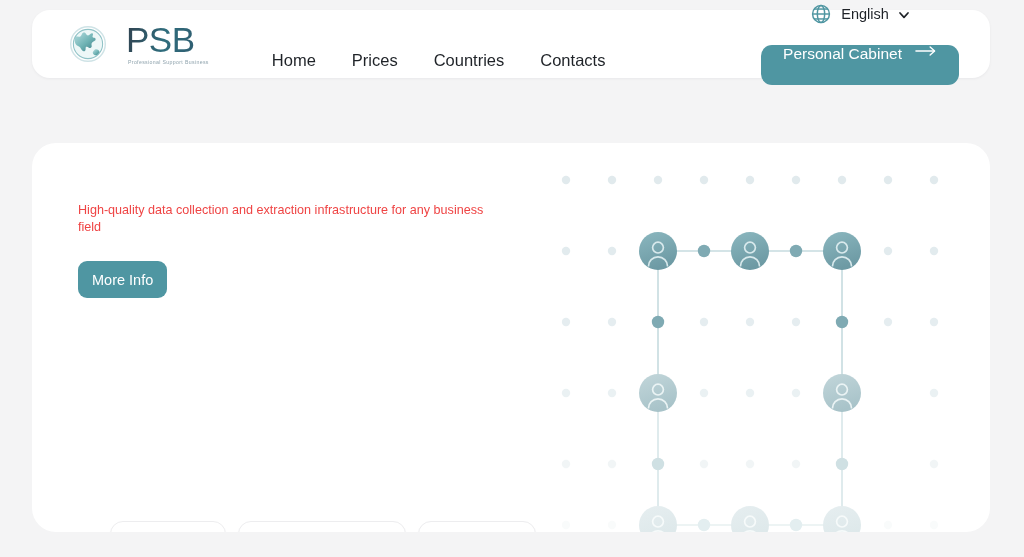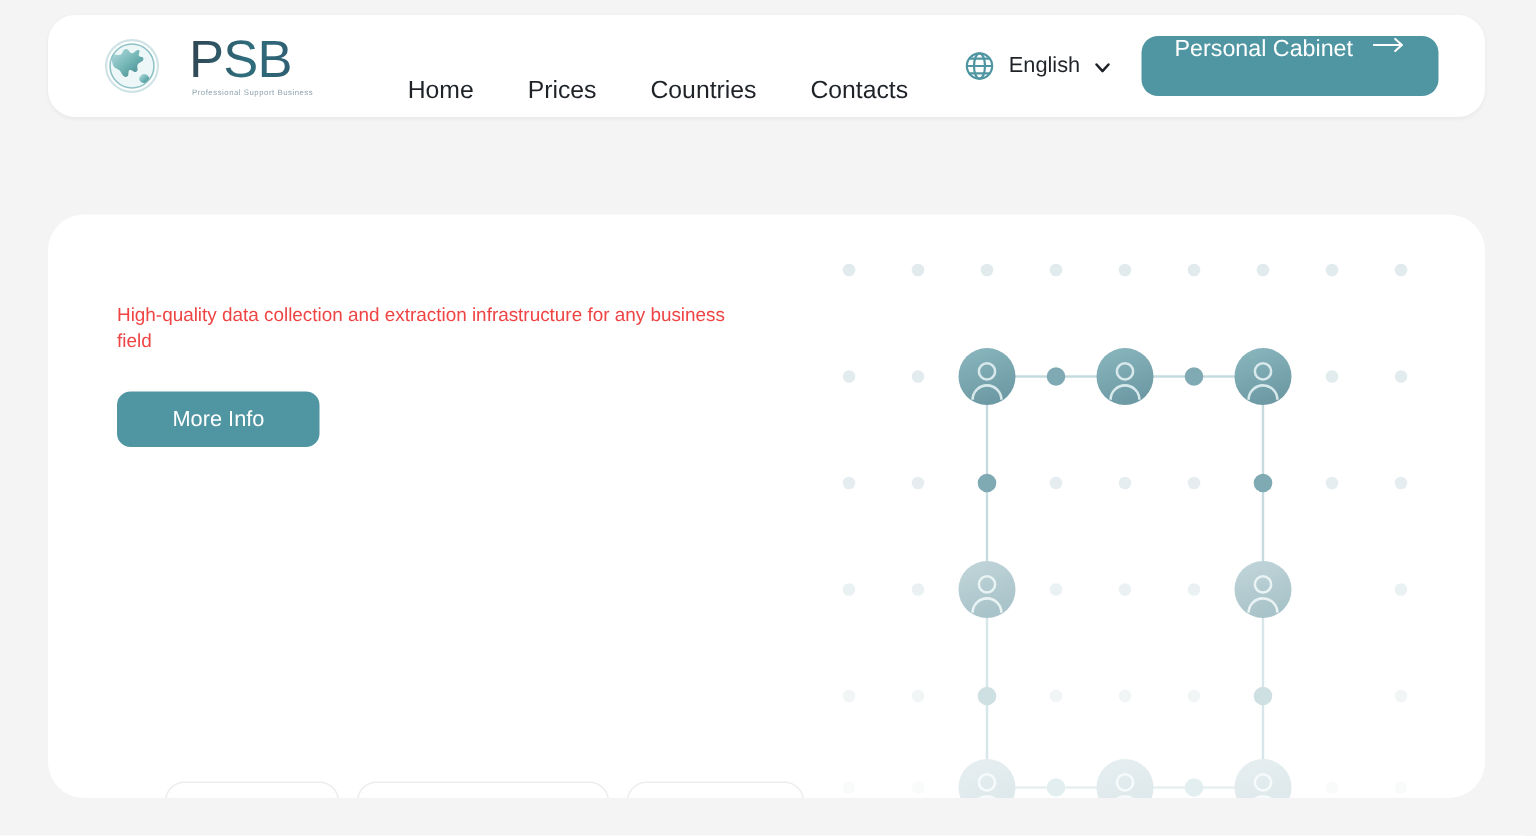--- a/index.html
+++ b/index.html
@@ -78,20 +78,21 @@
     text-decoration: none;
     white-space: nowrap;
   }
 
   .nav-right {
     margin-left: auto;
     margin-right: 31px;
     display: flex;
     align-items: center;
     gap: 20px;
+    flex-direction: column;
   }
 
   .lang-select {
     display: flex;
     align-items: center;
     gap: 9px;
     cursor: pointer;
   }
 
   .globe-icon { width: 22px; height: 22px; display: block; }
@@ -157,21 +158,21 @@
     max-width: 425px;
   }
 
   .more-info-btn {
     margin-top: 26px;
     background: #4f96a2;
     color: #ffffff;
     border: none;
     border-radius: 9px;
     height: 37px;
-    padding: 0 37px;
+    padding: 0 14px;
     font-family: inherit;
     font-size: 14.5px;
     cursor: pointer;
   }
 
   .stats {
     position: absolute;
     left: 78px;
     top: 378px;
     display: flex;

